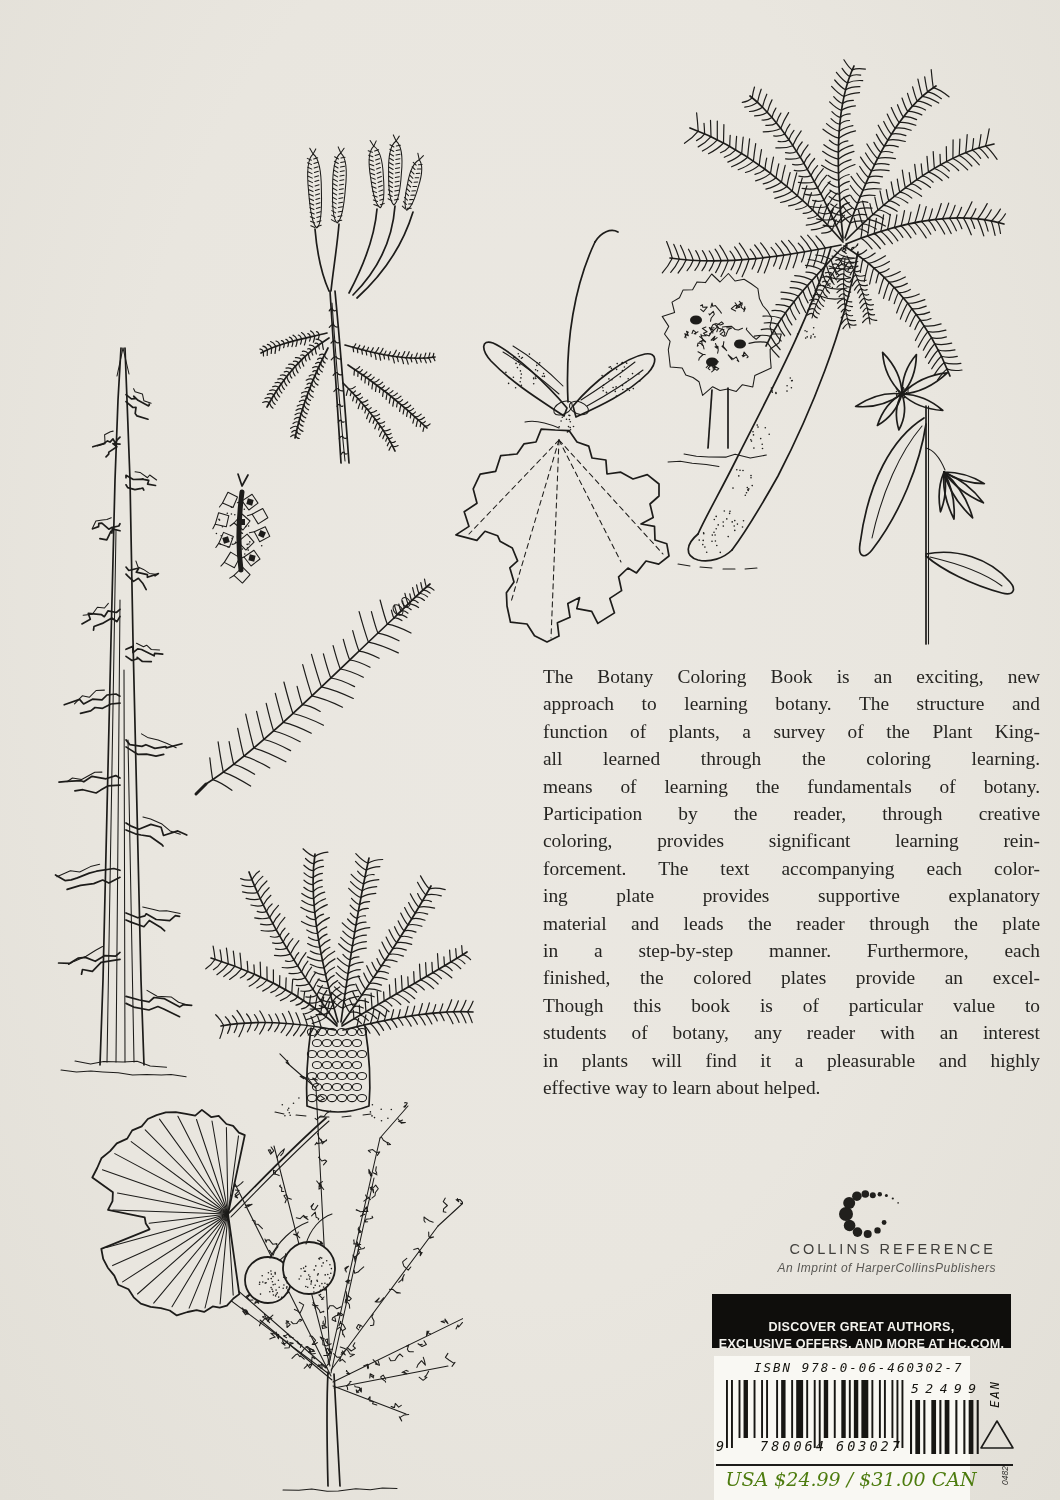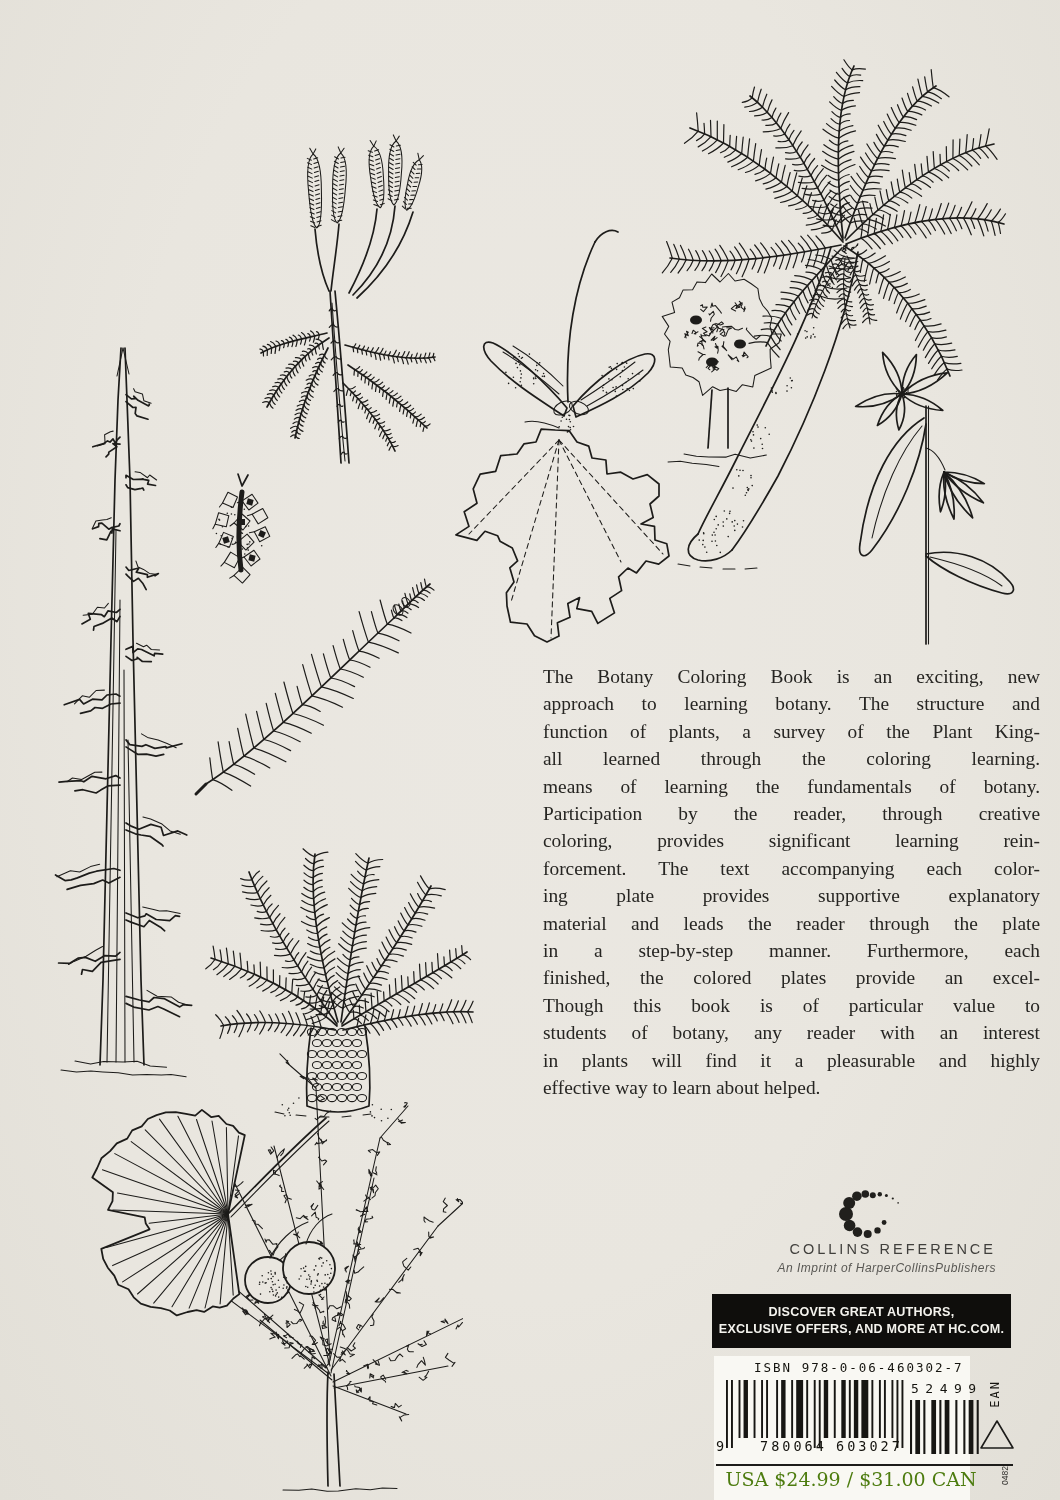--- a/index.html
+++ b/index.html
@@ -20,23 +20,23 @@
   #blurb .bl{text-align:justify;text-align-last:justify;}
   #blurb .bl:last-child{text-align-last:left;}
 
   #publisher{position:absolute;left:736px;top:1180px;width:260px;text-align:right;}
   #logo-dots{display:block;margin:0 auto;}
   #pub-name{font-size:14.5px;letter-spacing:3px;color:#403f3c;margin-top:1px;}
   #pub-imprint{font-size:12px;font-style:italic;letter-spacing:.5px;color:#585753;margin-top:4px;}
 
   #banner{position:absolute;left:712px;top:1294px;width:299px;height:54px;background:#0f0e0c;
           color:#f4f3ee;text-align:center;font-weight:bold;font-size:12.6px;line-height:17px;
-          padding-top:10px;box-sizing:border-box;letter-spacing:.2px;}
+          padding-top:25px;box-sizing:border-box;letter-spacing:.2px;}
 
-  #barcode-box{position:absolute;left:714px;top:1356px;width:256px;height:144px;background:#f9f8f3;}
+  #barcode-box{position:absolute;left:714px;top:1356px;width:256px;height:144px;background:#f9f8f3;font-style:italic;}
   #isbn{position:absolute;left:40px;top:4px;font-family:"DejaVu Sans Mono",monospace;
         font-size:12.5px;letter-spacing:2px;color:#15140f;}
   #bars-main{position:absolute;left:12px;top:24px;}
   #bars-addon{position:absolute;left:196px;top:44px;}
   .bdig{position:absolute;font-family:"DejaVu Sans Mono",monospace;font-size:13.5px;color:#15140f;}
   #digit-lead{left:2px;top:82px;}
   #digit-g1{left:46px;top:82px;letter-spacing:3px;}
   #digit-g2{left:122px;top:82px;letter-spacing:3px;}
   #addon-digits{left:197px;top:25px;letter-spacing:6.5px;font-size:13px;}
   #ean-label{position:absolute;left:274px;top:24px;writing-mode:vertical-rl;transform:rotate(180deg);

